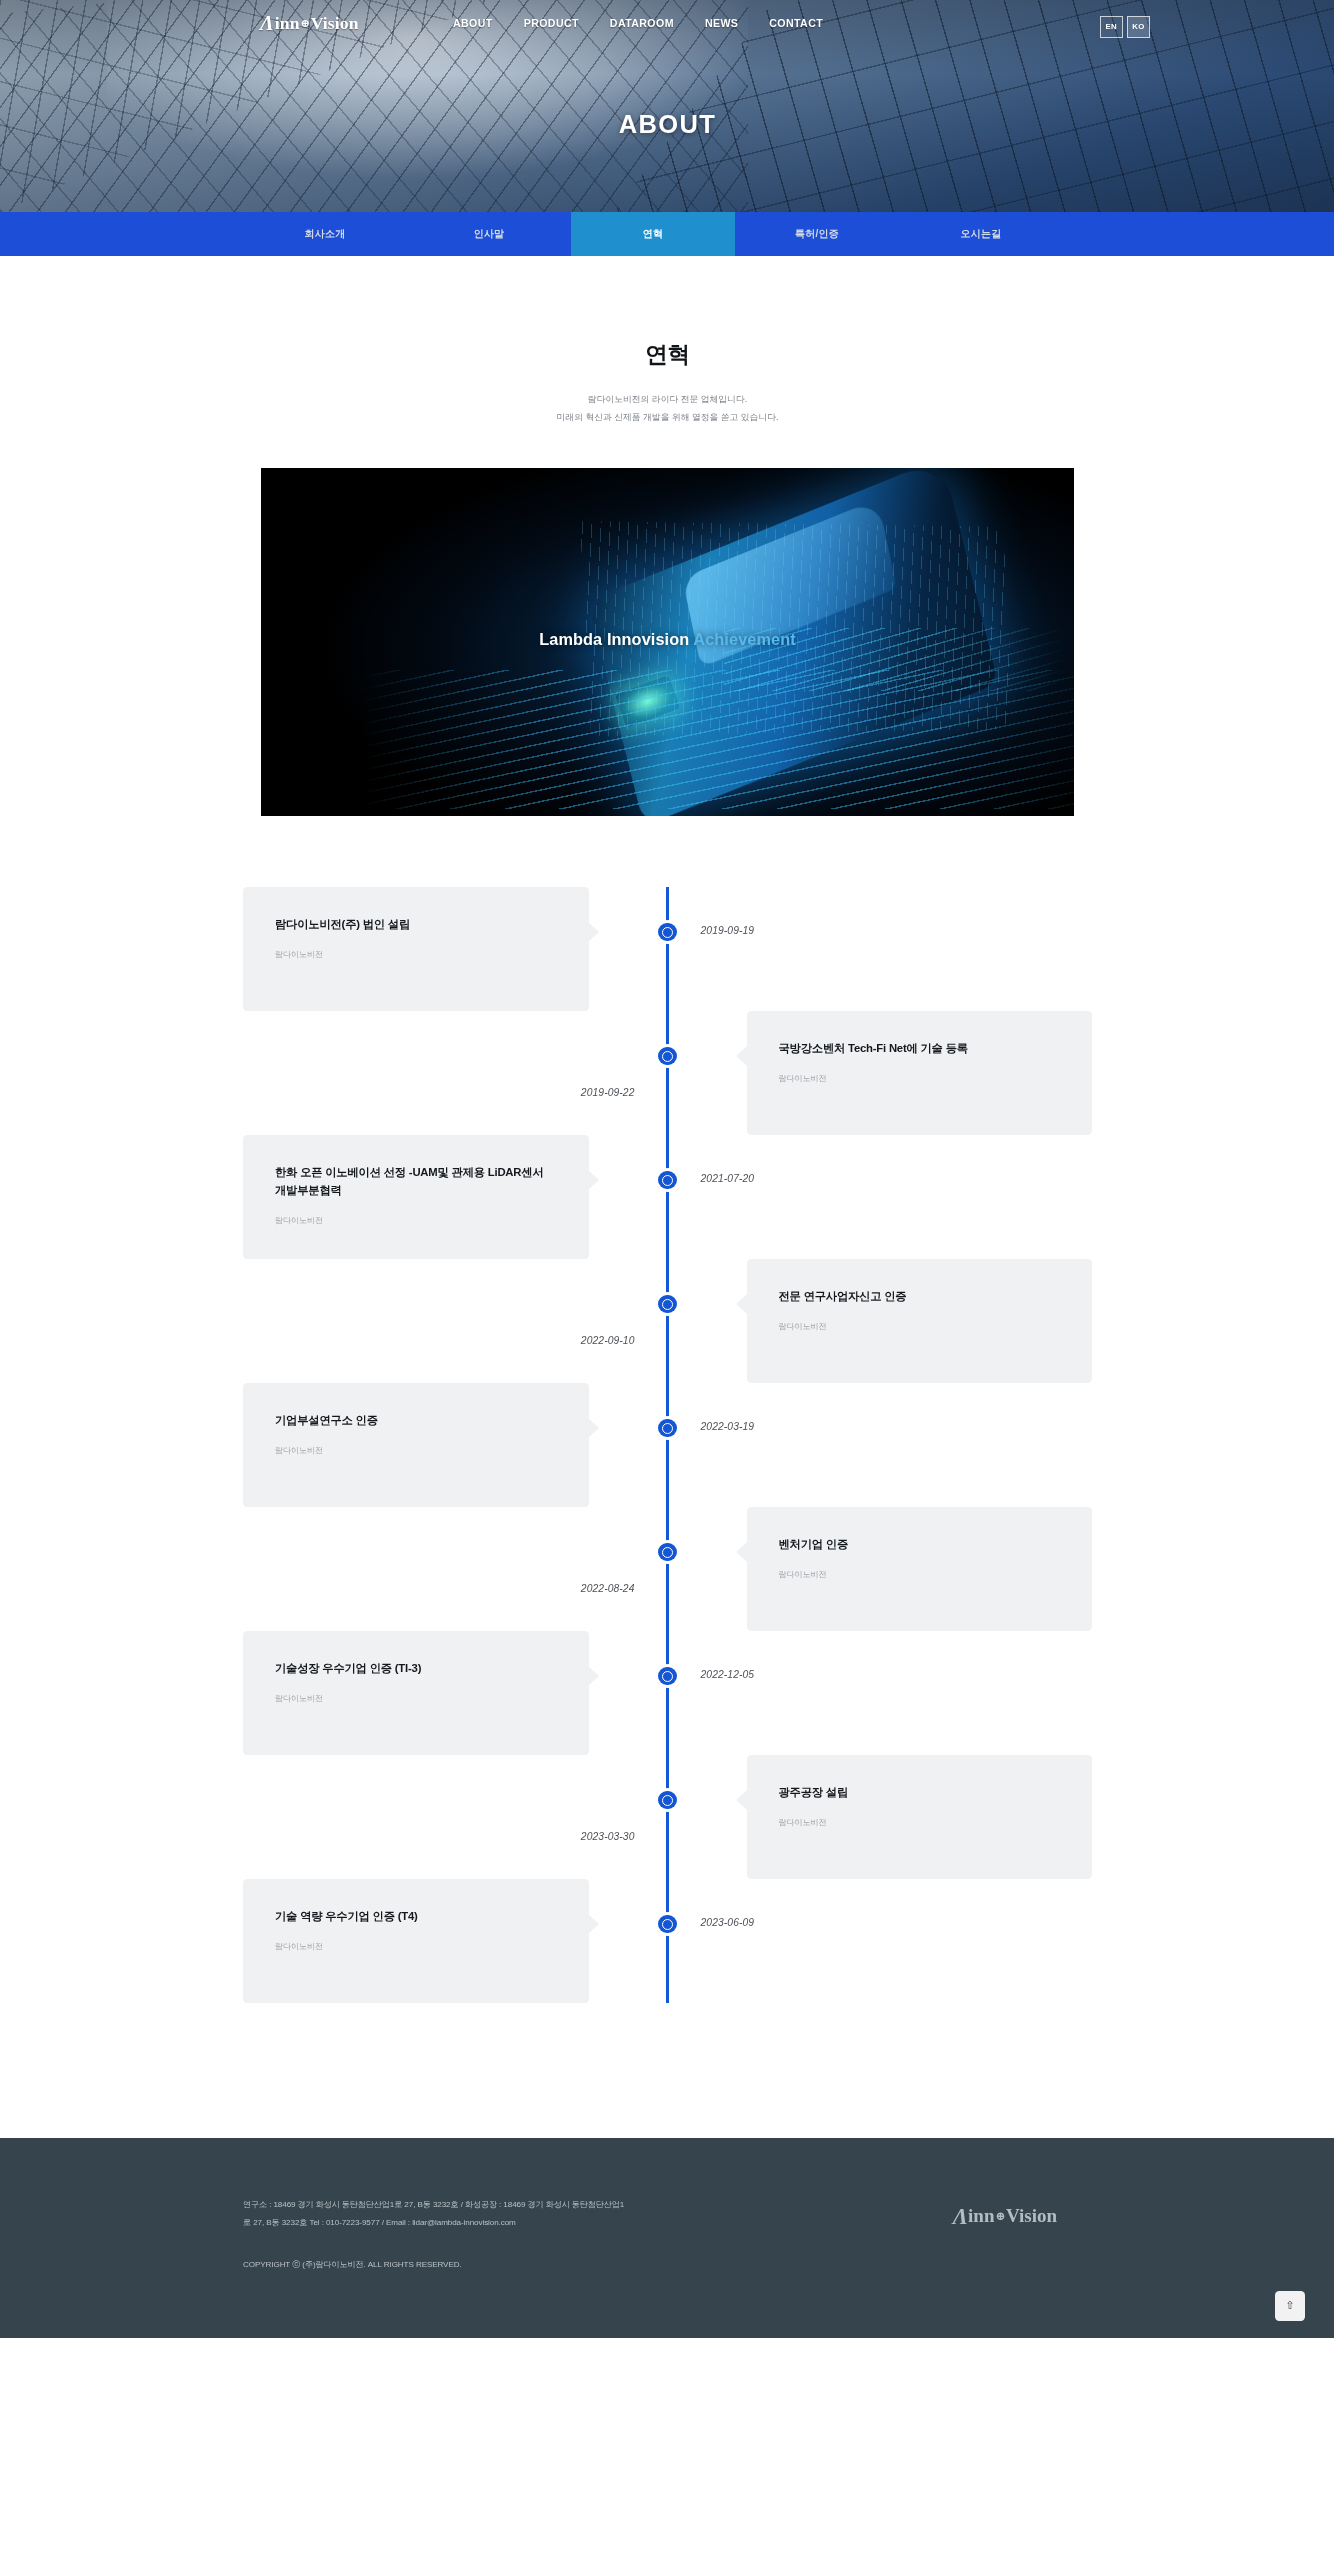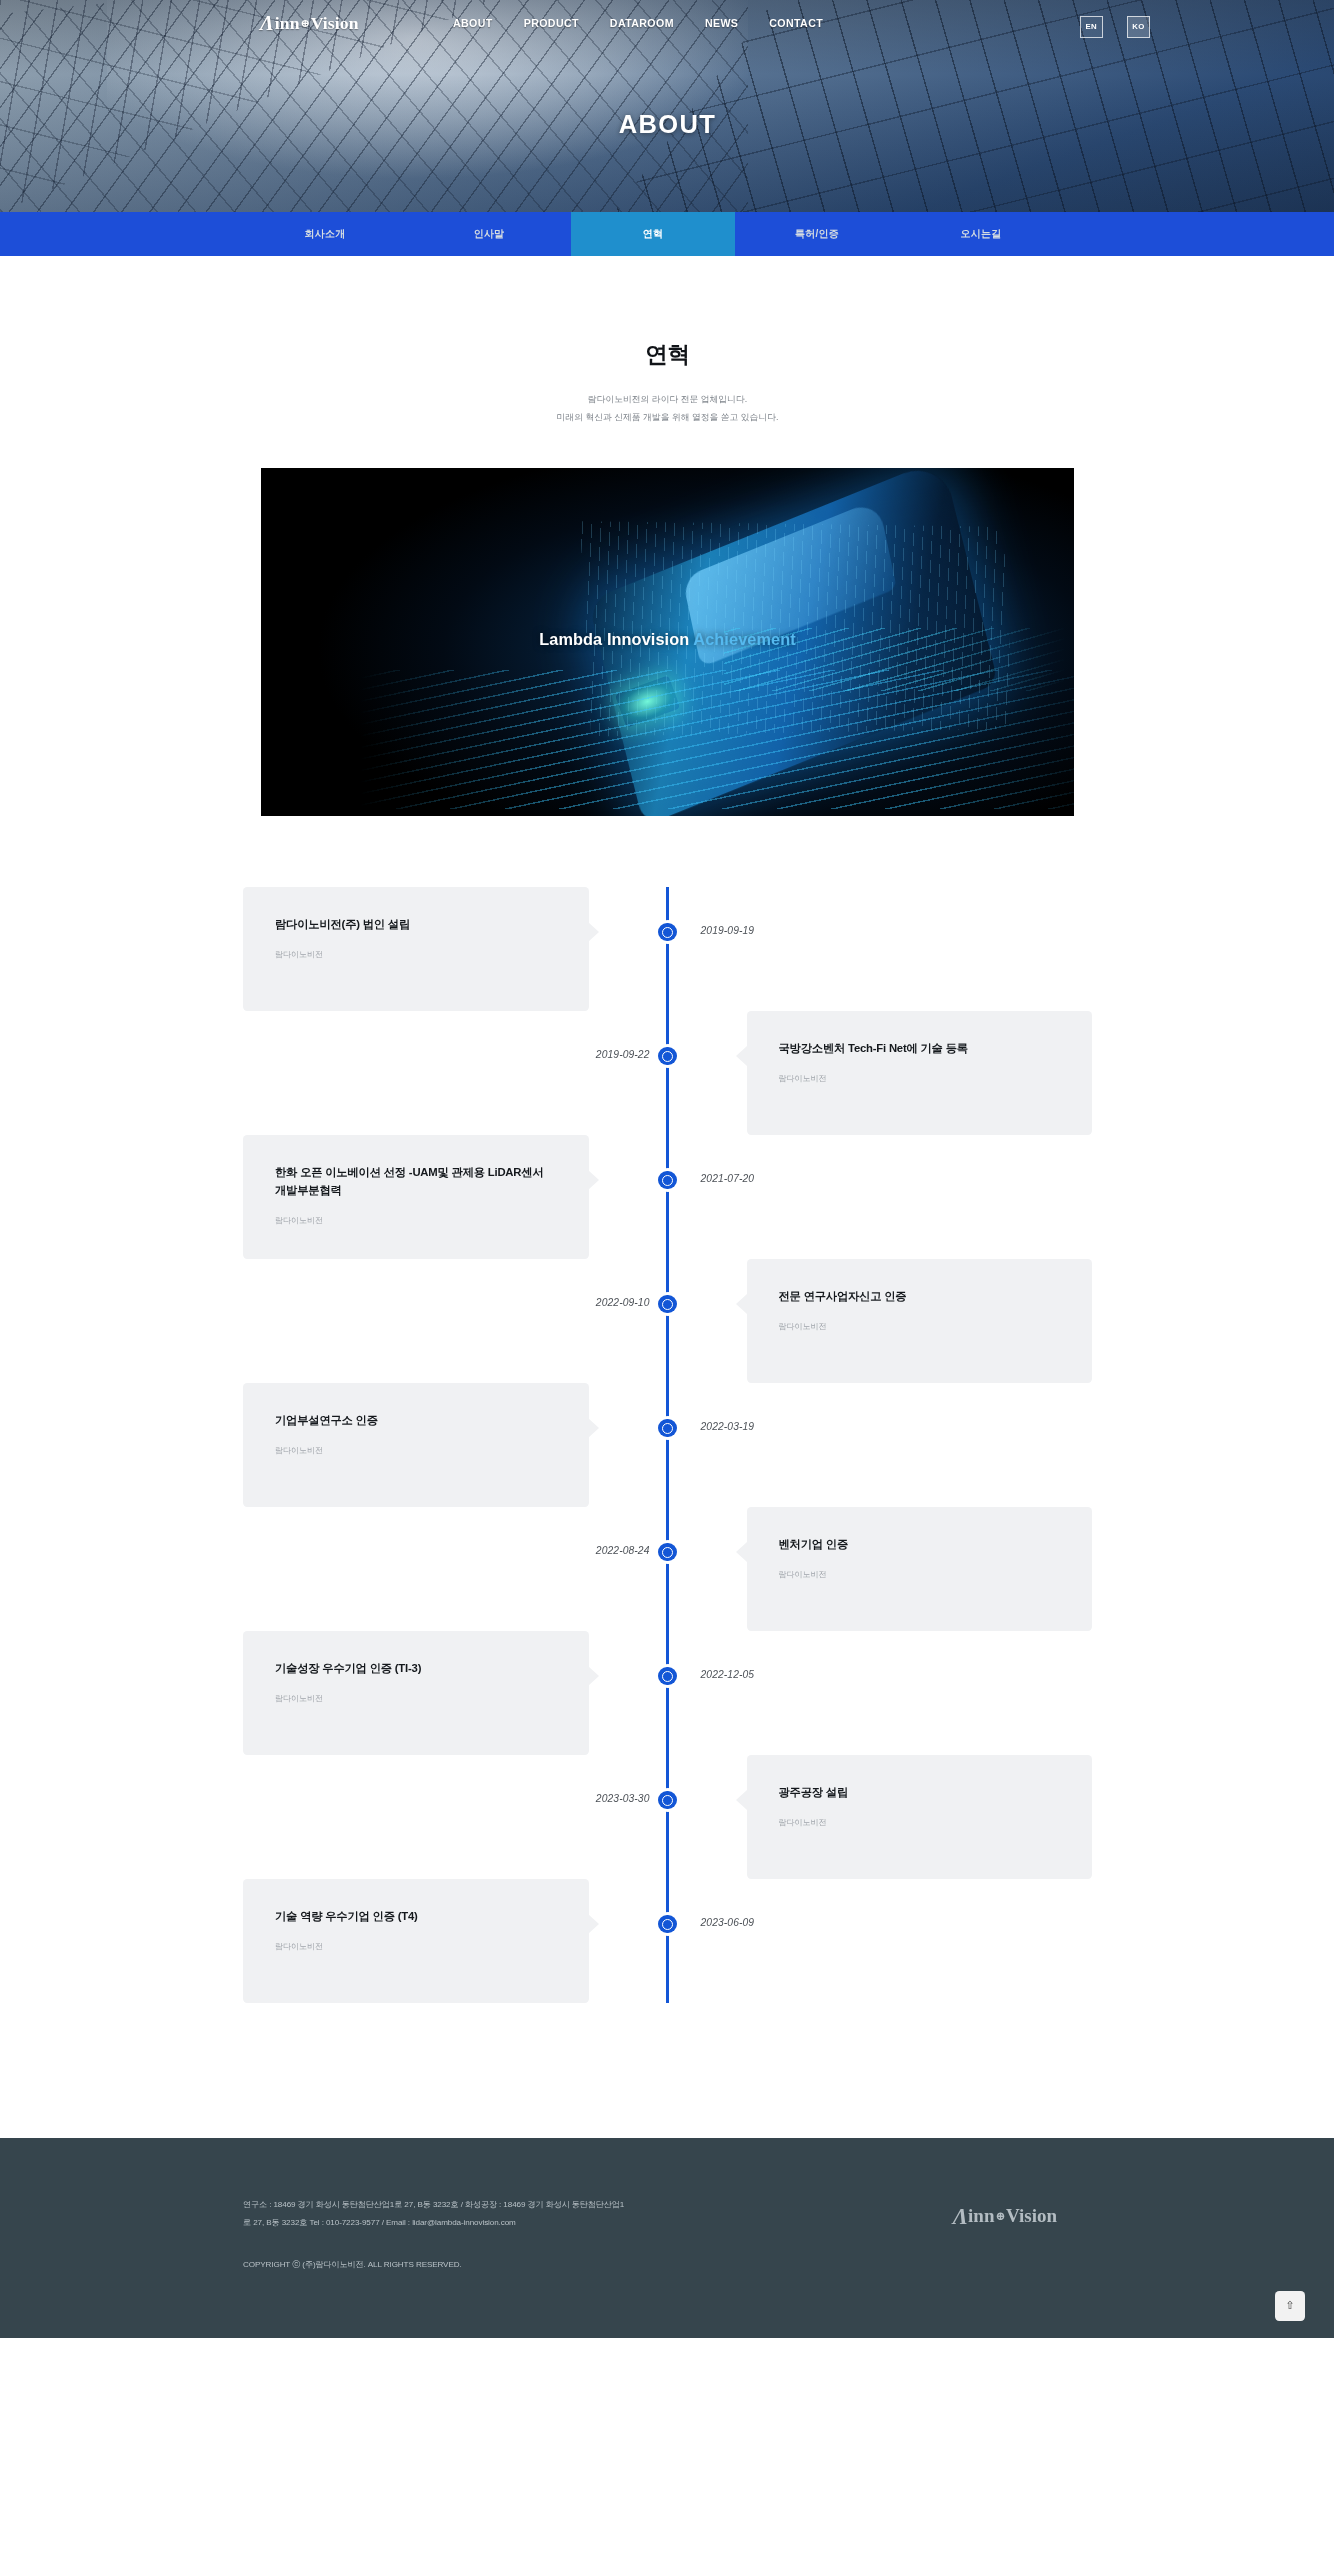--- a/index.html
+++ b/index.html
@@ -81,21 +81,21 @@
     white-space: nowrap;
   }
 
   .langbox { position: absolute; right: 185px; top: 15.6px; display: flex; gap: 4.2px; border-radius: 8px; }
   .langbtn {
     width: 23px; height: 22px; border: 0.7px solid rgba(255,255,255,.72);
     display: flex; align-items: center; justify-content: center;
     color: #fff; font-size: 7.8px; font-weight: 700; letter-spacing: 0.3px;
     background: rgba(255,255,255,.06); cursor: pointer;
   }
-  .langbtn.active { background: rgba(255,255,255,.18); margin-left: 20px; }
+  .langbtn.active { background: rgba(255,255,255,.18); }
 
   .hero-title {
     position: absolute; left: 0; right: 0; top: 110px; text-align: center;
     color: #fff; font-size: 25.5px; font-weight: 800; letter-spacing: 1.4px;
     text-shadow: 0 1.4px 5.7px rgba(0,0,0,.45); z-index: 6;
   }
 
   
   .subnav {
     width: 1335px; height: 44px; background: #1d4ed8;
@@ -215,21 +215,21 @@
     border-top: 10.6px solid transparent;
     border-bottom: 10.6px solid transparent;
     border-right: 11.3px solid #f0f1f3;
   }
 
   .tdate {
     font-size: 10.3px; color: #4c5157; letter-spacing: 0.1px;
     position: absolute; top: 38px; white-space: nowrap; font-style: italic;
   }
   .tdate.on-right { left: 33px; }
-  .tdate.on-left  { right: 18px; }
+  .tdate.on-left  { right: 33px; margin-top: 38px; }
 
   .marker {
     position: absolute; left: 50%; top: 33px; transform: translateX(-50%);
     width: 24px; height: 24px; border-radius: 50%;
     background: #ffffff;
     display: flex; align-items: center; justify-content: center;
     z-index: 3;
   }
   .marker .ring {
     width: 18.4px; height: 18.4px; border-radius: 50%; background: #1356d6;

